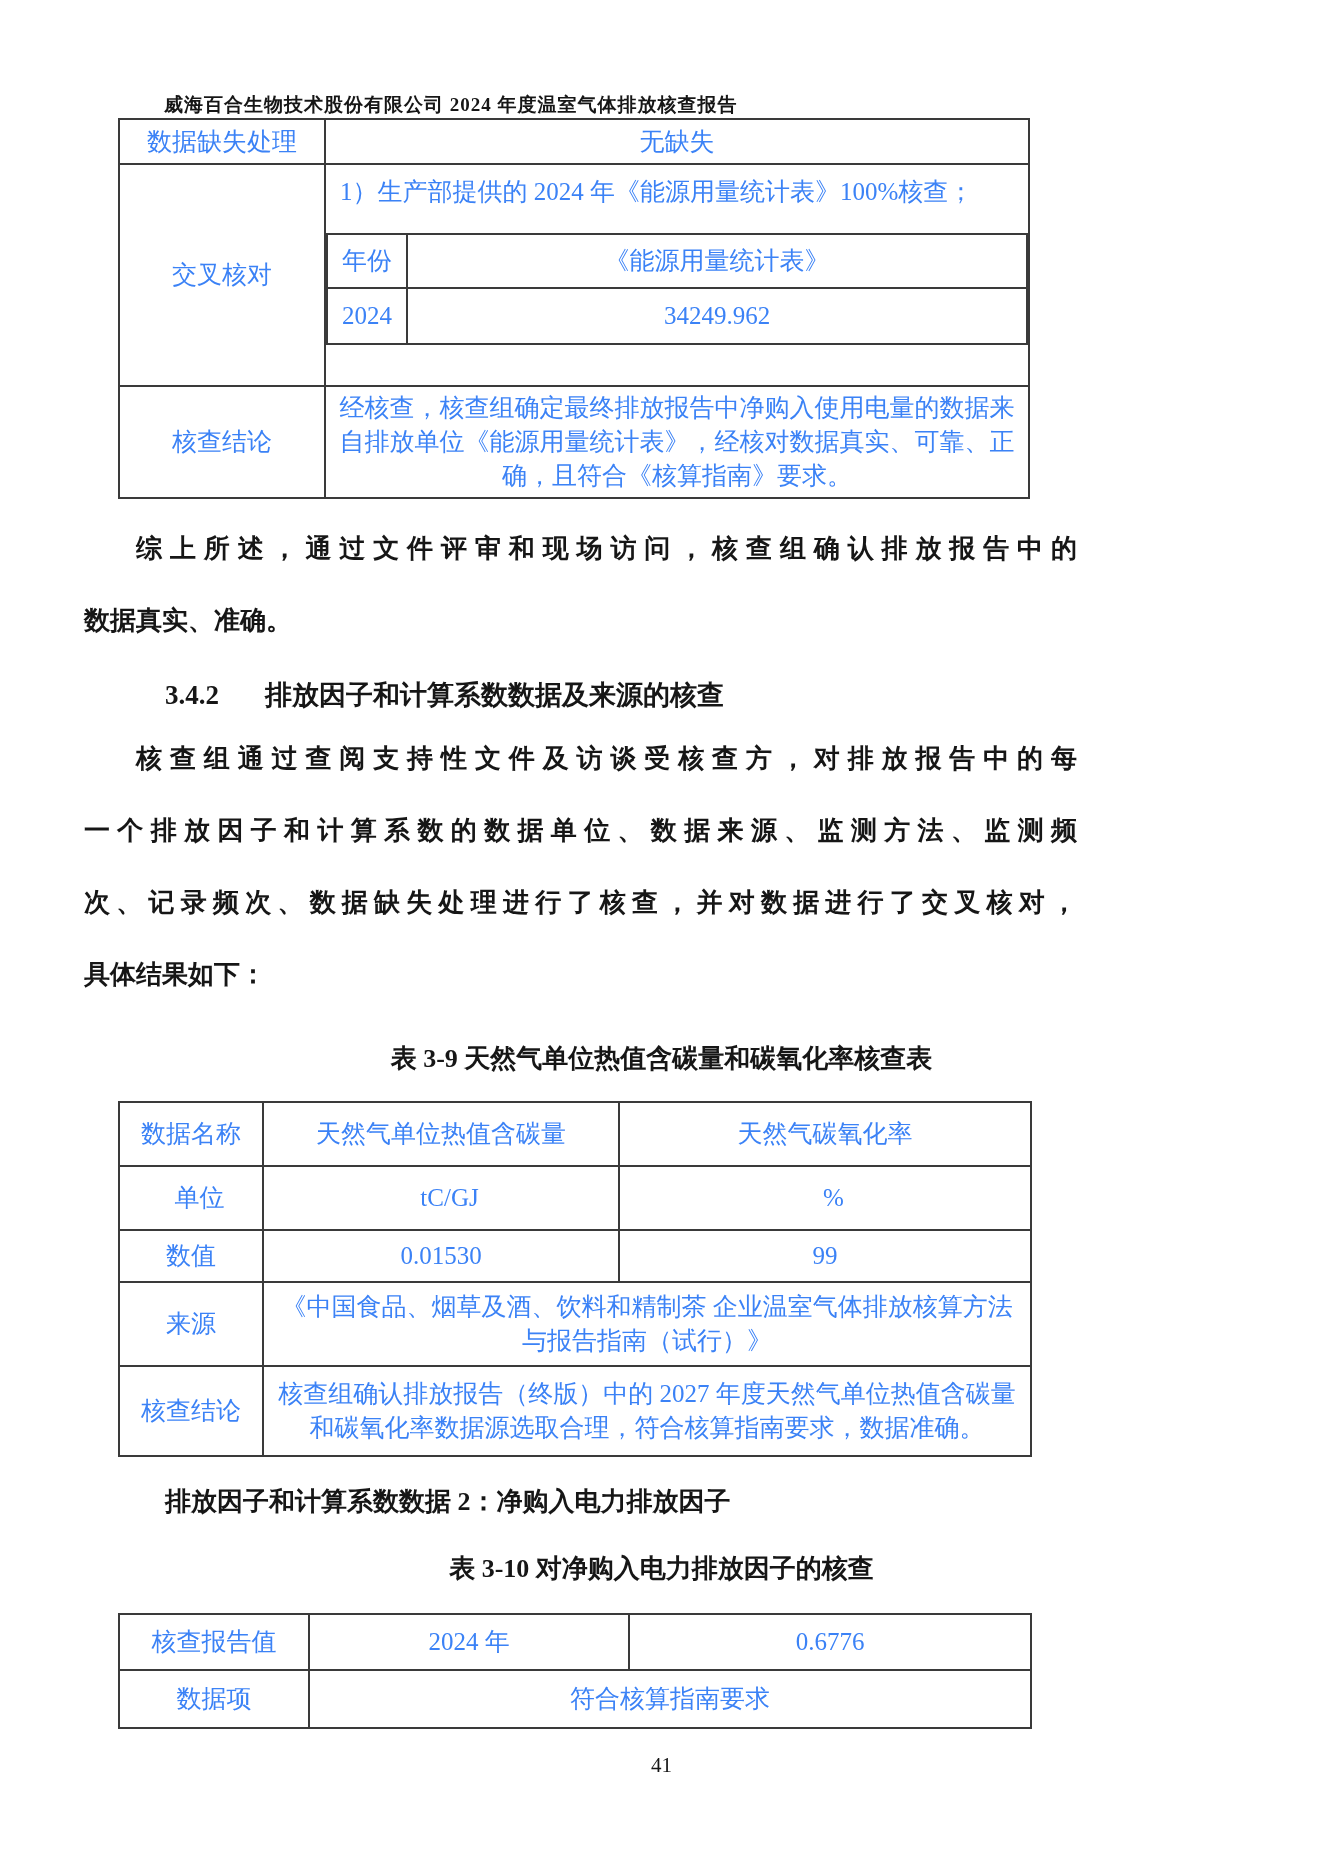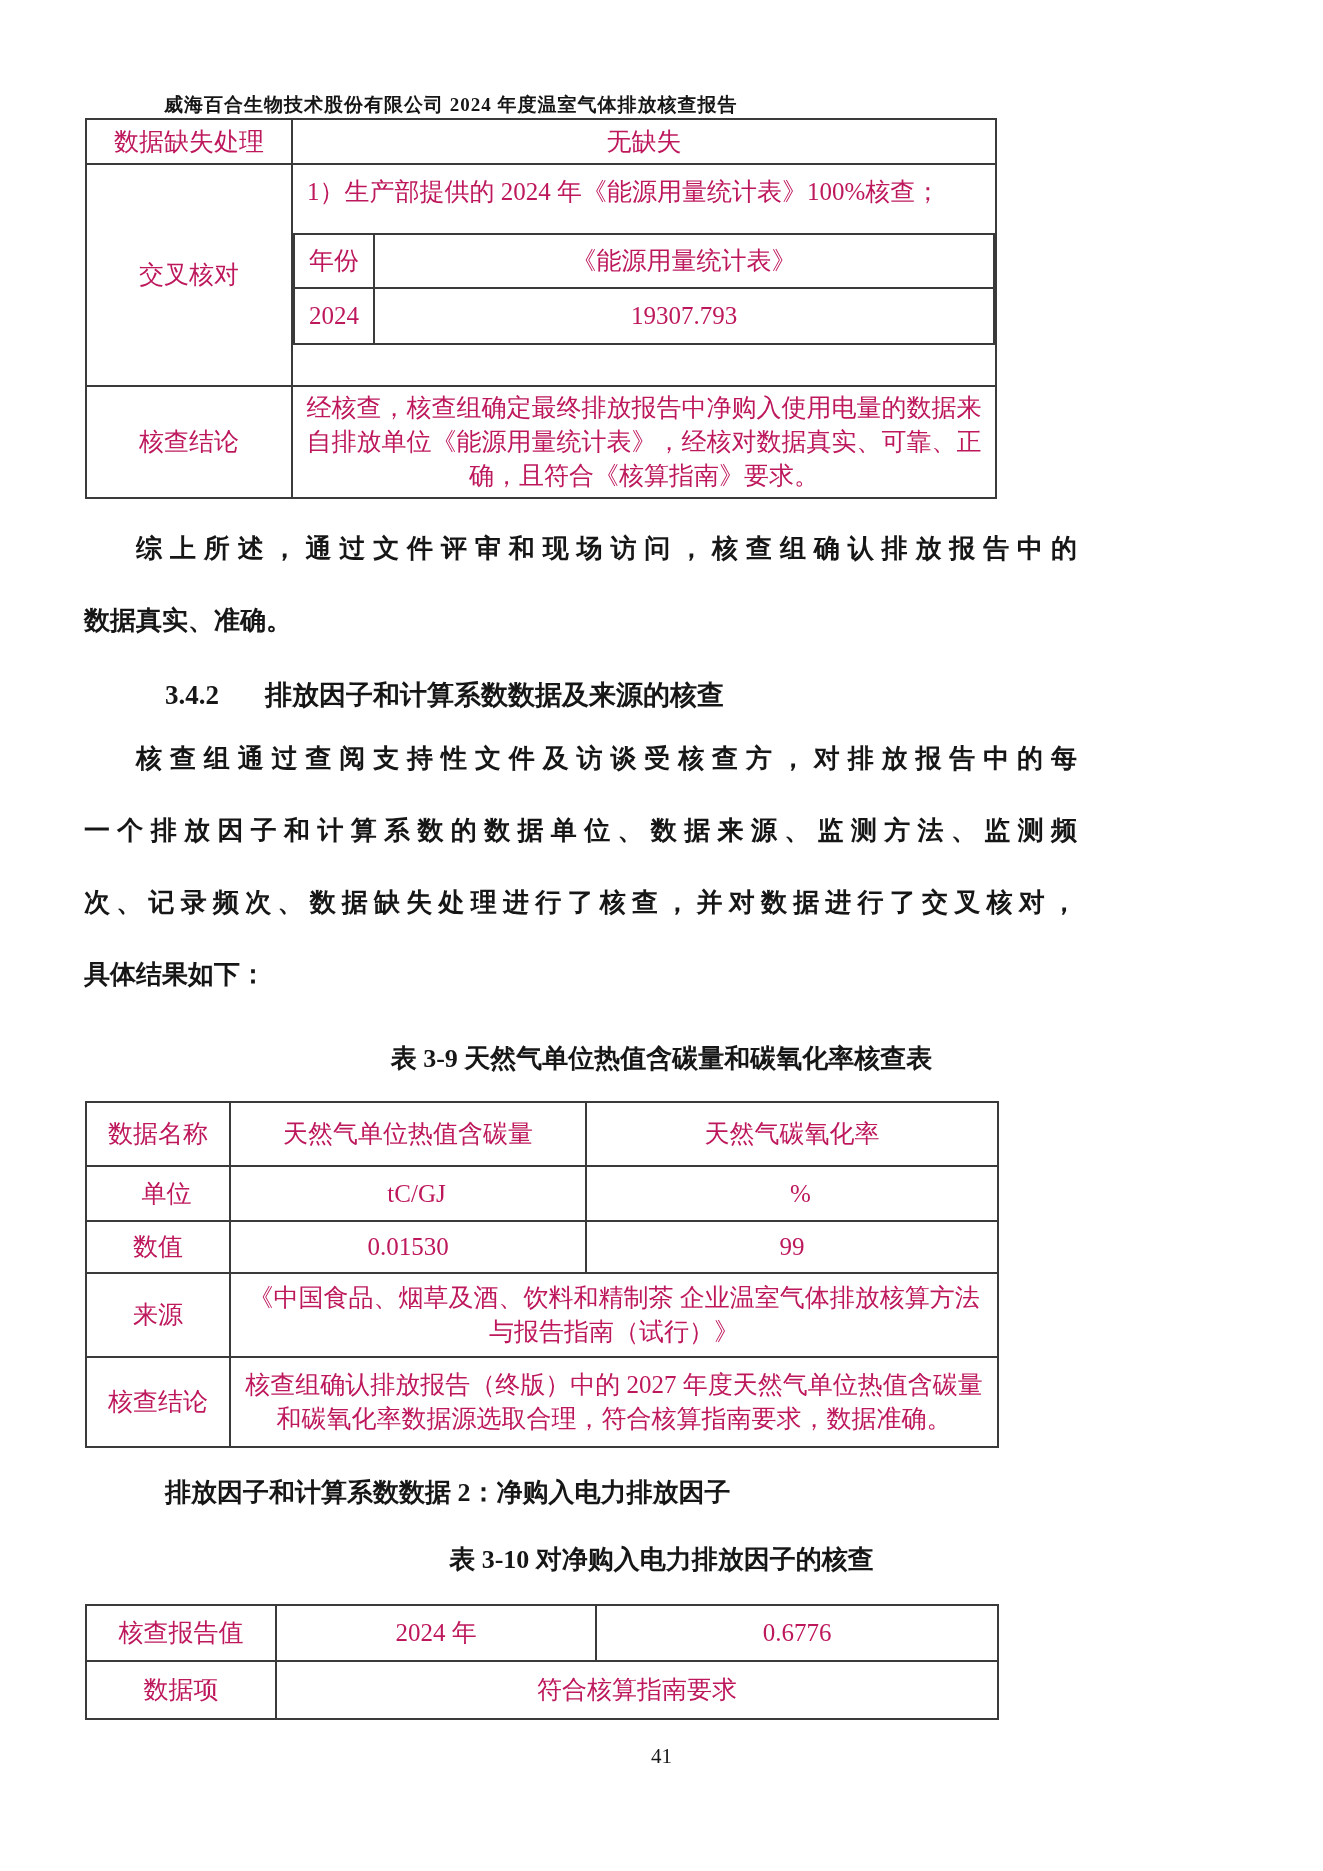--- a/index.html
+++ b/index.html
@@ -18,24 +18,24 @@
     margin-left:164px;
     font-size:19px;
     line-height:26px;
     font-weight:bold;
     letter-spacing:1px;
   }
   
   table.tbl{
     border-collapse:collapse;
     table-layout:fixed;
-    margin-left:85px;
+    margin-left:118px;
     width:912px;
     font-size:25px;
-    color:#be185d;
+    color:#3b82f6;
   }
   table.tbl th, table.tbl td{
     border:2px solid #3a3a3a;
     padding:4px 12px;
     vertical-align:middle;
     font-weight:normal;
     text-align:center;
     box-sizing:border-box;
     line-height:34px;
   }
@@ -89,21 +89,21 @@
   .tbl-title{
     margin-top:30px;
     text-align:center;
     font-size:26px;
     font-weight:bold;
     line-height:36px;
   }
   
   .tbl39{margin-top:24px;}
   .tbl39 .hr th,.tbl39 .hr td{height:64px;}
-  .tbl39 .ur td{height:55px;padding-left:29px;}
+  .tbl39 .ur td{height:64px;padding-left:29px;}
   .tbl39 .vr td{height:52px;}
   .tbl39 .sr td{height:84px;}
   .tbl39 .cr td{height:90px;}
   
   .tbl310{margin-top:26px;}
   .tbl310 .r1 td{height:56px;}
   .tbl310 .r2 td{height:58px;}
   .page-number{
     text-align:center;
     margin-top:24px;
@@ -136,21 +136,21 @@
                 <col style="width:80px">
                 <col>
               </colgroup>
             <tbody>
               <tr class="nr1">
                 <td class="tl">年份</td>
                 <td>《能源用量统计表》</td>
               </tr>
               <tr class="nr2">
                 <td class="tl">2024</td>
-                <td>19307.793</td>
+                <td>34249.962</td>
               </tr>
             </tbody>
           </table>
         </td>
       </tr>
       <tr class="r3">
         <th>核查结论</th>
         <td class="tl just">经核查，核查组确定最终排放报告中净购入使用电量的数据来自排放单位《能源用量统计表》，经核对数据真实、可靠、正确，且符合《核算指南》要求。</td>
       </tr>
     </tbody>

